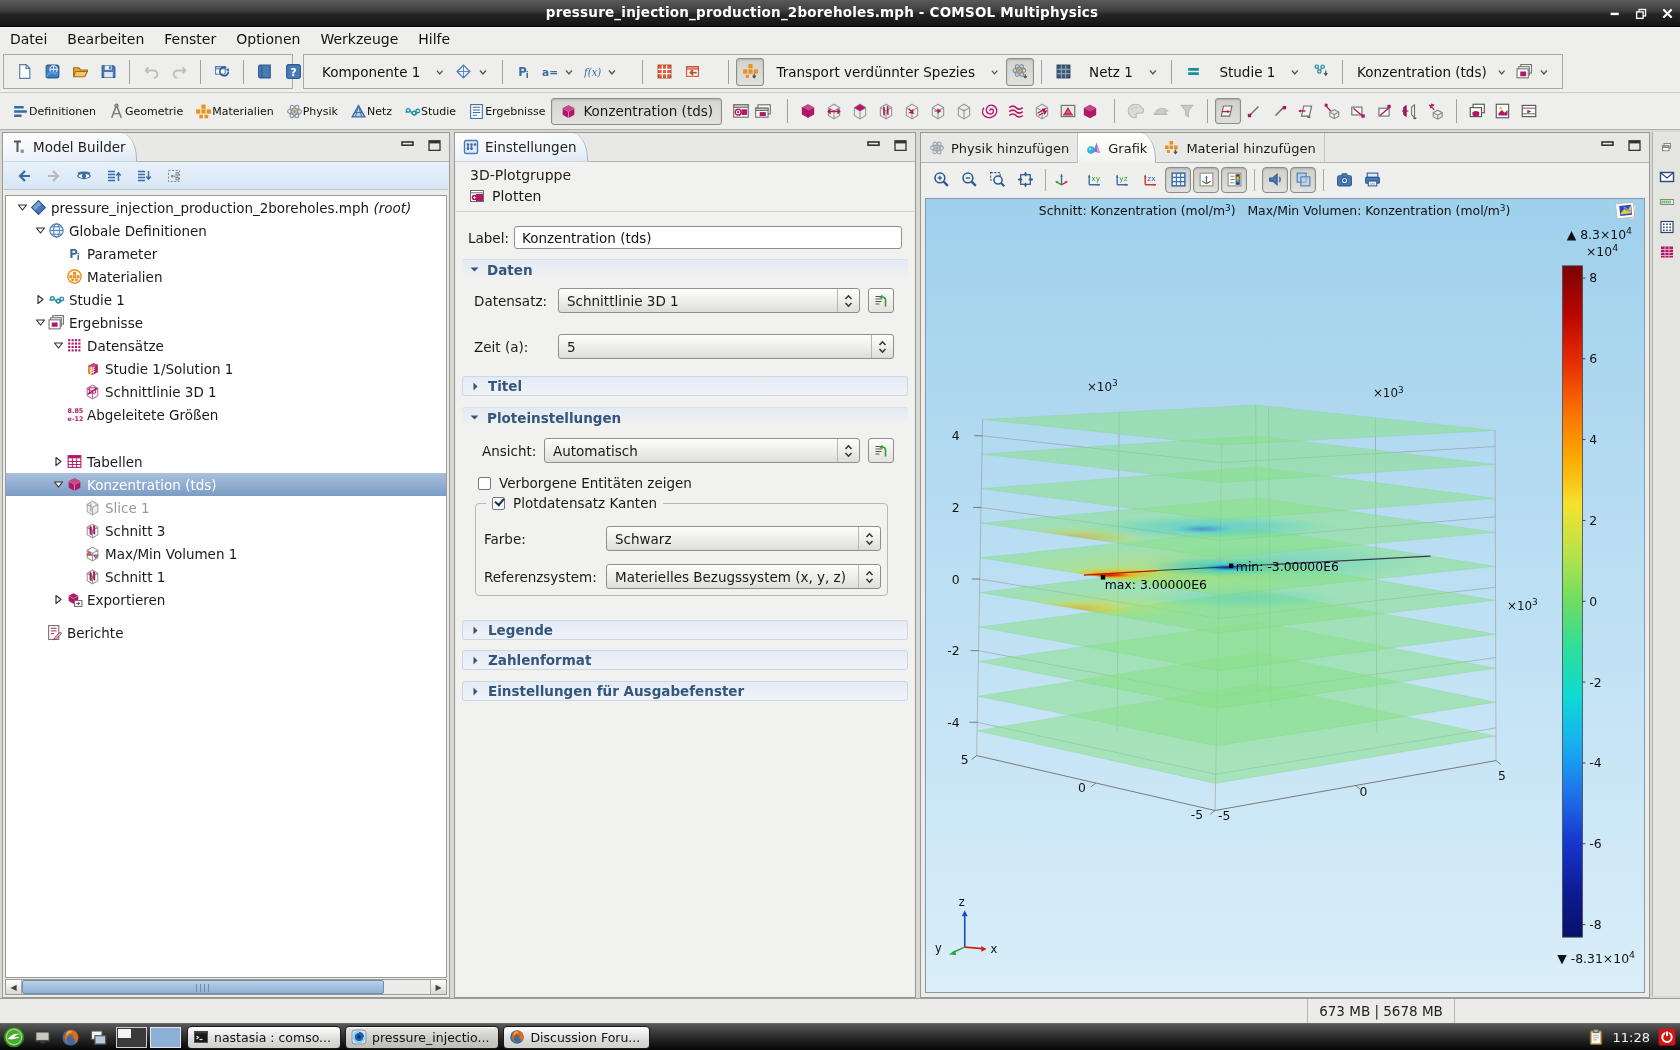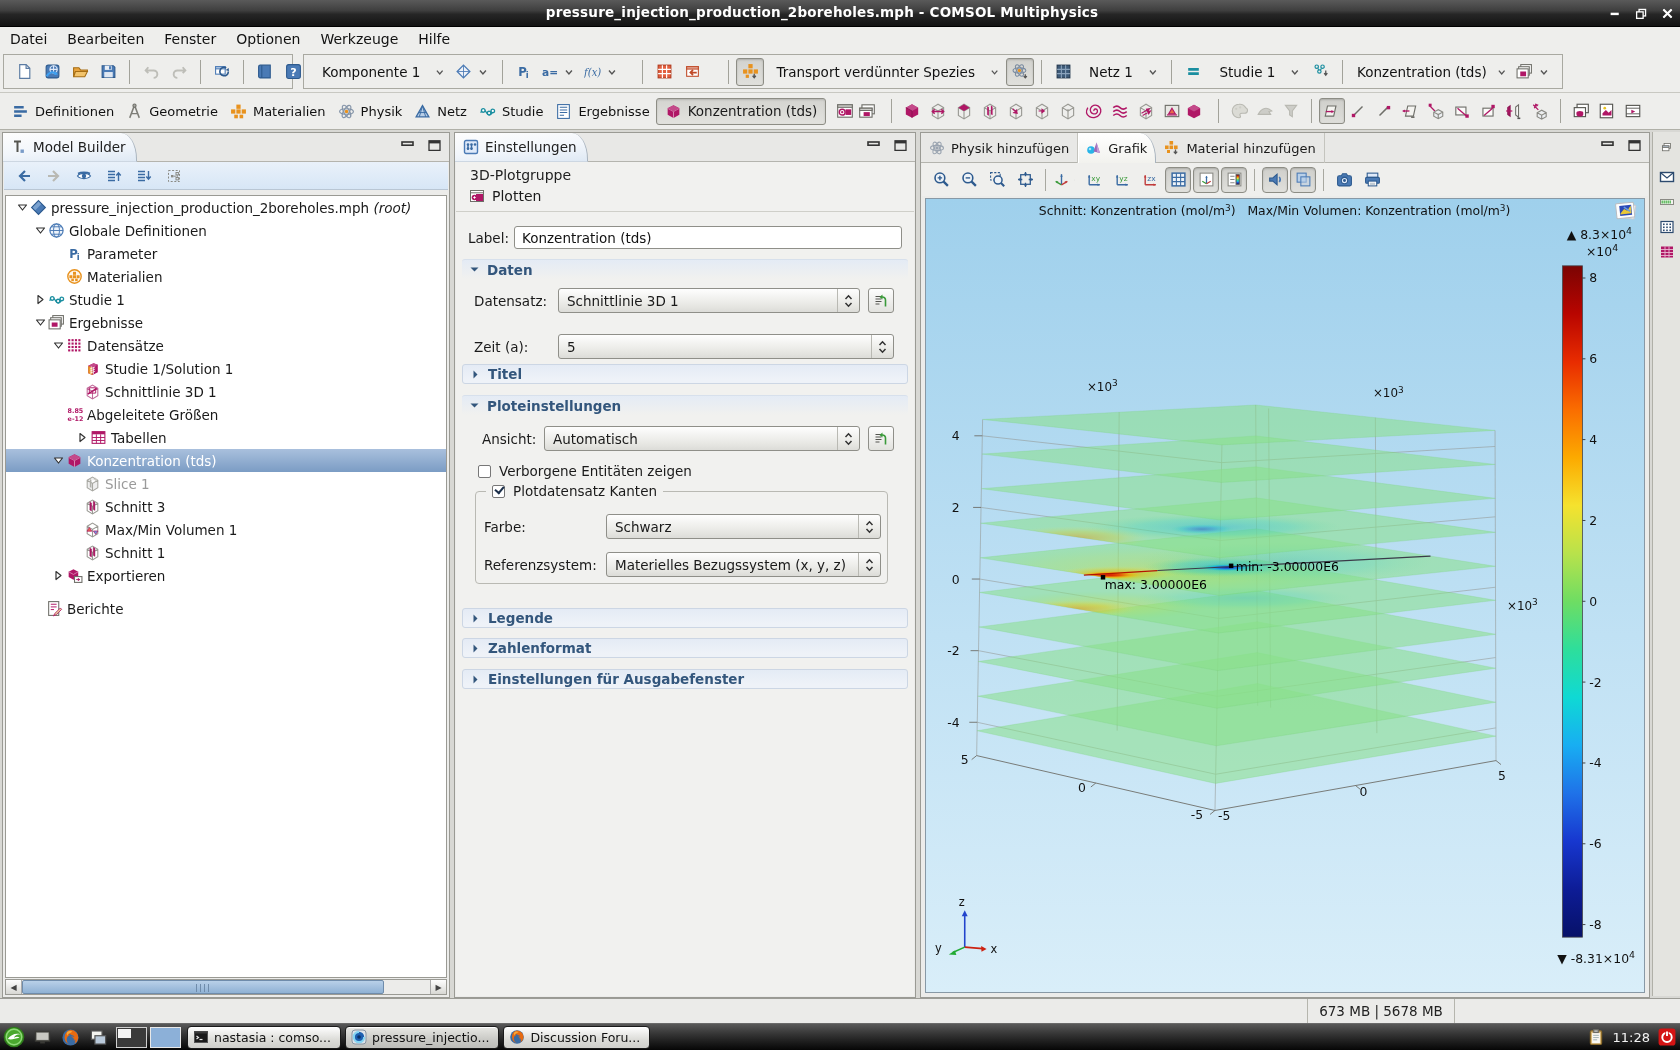--- a/index.html
+++ b/index.html
@@ -24,21 +24,21 @@
 .tb1 { position:absolute; left:0; top:51px; width:1680px; height:41px; background:#eeeeec; }
 .tbgroup { position:absolute; top:3px; height:35px; border:1px solid #a9a9a1; background:#eeeeec; display:flex; align-items:center; padding:0 6px; }
 .tbtn { height:28px; min-width:28px; display:flex; align-items:center; justify-content:center; gap:2px; padding:0 3px; border-radius:3px; }
 .tbtn.pressed { background:linear-gradient(#d2d2ce,#e0e0dc); border:1px solid #8d8d85; box-shadow:inset 0 1px 2px rgba(0,0,0,.18); }
 .tsep { width:1px; height:24px; background:#a2a29a; margin:0 7px; flex:none; }
 .tlabel { font-size:13.5px; color:#111; padding:0 9px; white-space:nowrap; }
 .dd { width:10px; height:10px; margin:0 4px; }
 
 
 .ribbon { position:absolute; left:0; top:92px; width:1680px; height:38px; background:#eeeeec; border-top:1px solid #c8c8c2; border-bottom:1px solid #b0b0a8; display:flex; align-items:center; padding:0 6px; }
-.rib-item { display:flex; align-items:center; gap:6px; padding:4px 6px; font-size:13px; color:#111; white-space:nowrap; }
+.rib-item { display:flex; align-items:center; padding:4px 6px; font-size:11px; color:#111; white-space:nowrap; }
 .rib-btn { display:flex; align-items:center; gap:6px; padding:4px 8px; font-size:13.5px; border:1px solid #8d8d85; border-radius:3px; background:linear-gradient(#d4d4d0,#e2e2de); box-shadow:inset 0 1px 2px rgba(0,0,0,.15); white-space:nowrap; }
 .rib-icons { display:flex; align-items:center; }
 .rib-ic { width:26px; height:26px; display:flex; align-items:center; justify-content:center; }
 .rib-ic.pressed { background:linear-gradient(#cfcfcb,#dededa); border:1px solid #8d8d85; border-radius:3px; box-shadow:inset 0 1px 2px rgba(0,0,0,.18); }
 
 
 .workspace { position:absolute; left:0; top:130px; width:1680px; height:868px; background:#d8d8d4; }
 .panel { position:absolute; top:2px; bottom:0; background:#ececea; border:1px solid #9a9a94; }
 #panel-mb { left:2px;   width:448px; }
 #panel-set { left:454px; width:462px; }
@@ -980,21 +980,21 @@
         <div class="trow" style="padding-left: 44px;">
           <span class="arr"></span>
           <span class="tic">
             <svg width="17" height="17" viewBox="0 0 16 16">
               <text x="1.5" y="7" font-size="6" font-weight="bold" fill="#b01766" font-family="DejaVu Sans, sans-serif">8.85</text>
               <text x="1.5" y="14" font-size="6" font-weight="bold" fill="#b01766" font-family="DejaVu Sans, sans-serif">e-12</text>
             </svg>
           </span>
           <span class="tlab">Abgeleitete Größen</span>
         </div>
-        <div class="trow" style="padding-left: 68px;">
+        <div class="trow" style="padding-left: 44px; margin-top: 24px;">
           <span class="arr">
             <svg width="11" height="11" viewBox="0 0 11 11">
               <path d="M3 1.5l5 4-5 4z" fill="#fff" stroke="#333" stroke-width="1.2" stroke-linejoin="round"></path>
             </svg>
           </span>
           <span class="tic">
             <svg width="17" height="17" viewBox="0 0 16 16">
               <rect x="2" y="2.5" width="12" height="11" fill="#fff" stroke="#b01766"></rect>
               <rect x="2" y="2.5" width="12" height="2.5" fill="#b01766"></rect>
               <path d="M2 8h12M2 10.8h12M6 5v8.5M10 5v8.5" stroke="#b01766" stroke-width="0.9"></path>
@@ -1183,21 +1183,21 @@
           <span class="cval">5</span>
           <span class="cspin">
               <svg width="11" height="16" viewBox="0 0 11 16">
                 <path d="M2.5 6L5.5 2.8 8.5 6" fill="none" stroke="#333" stroke-width="1.5"></path>
                 <path d="M2.5 10l3 3.2 3-3.2" fill="none" stroke="#333" stroke-width="1.5"></path>
               </svg>
             </span>
         </div>
       </div>
 
-      <div class="sect" style="margin-top:5px;align-items:center;">
+      <div class="sect" style="margin-top:17px;align-items:center;">
         <span class="sarr c">
             <svg width="9" height="9" viewBox="0 0 9 9">
               <path d="M2.5 0.5l4 4-4 4z" fill="#33567c"></path>
             </svg>
           </span>
         <span class="stt">Titel</span>
       </div>
 
       <div class="sect open" style="margin-top:11px;">
         <span class="sarr">

